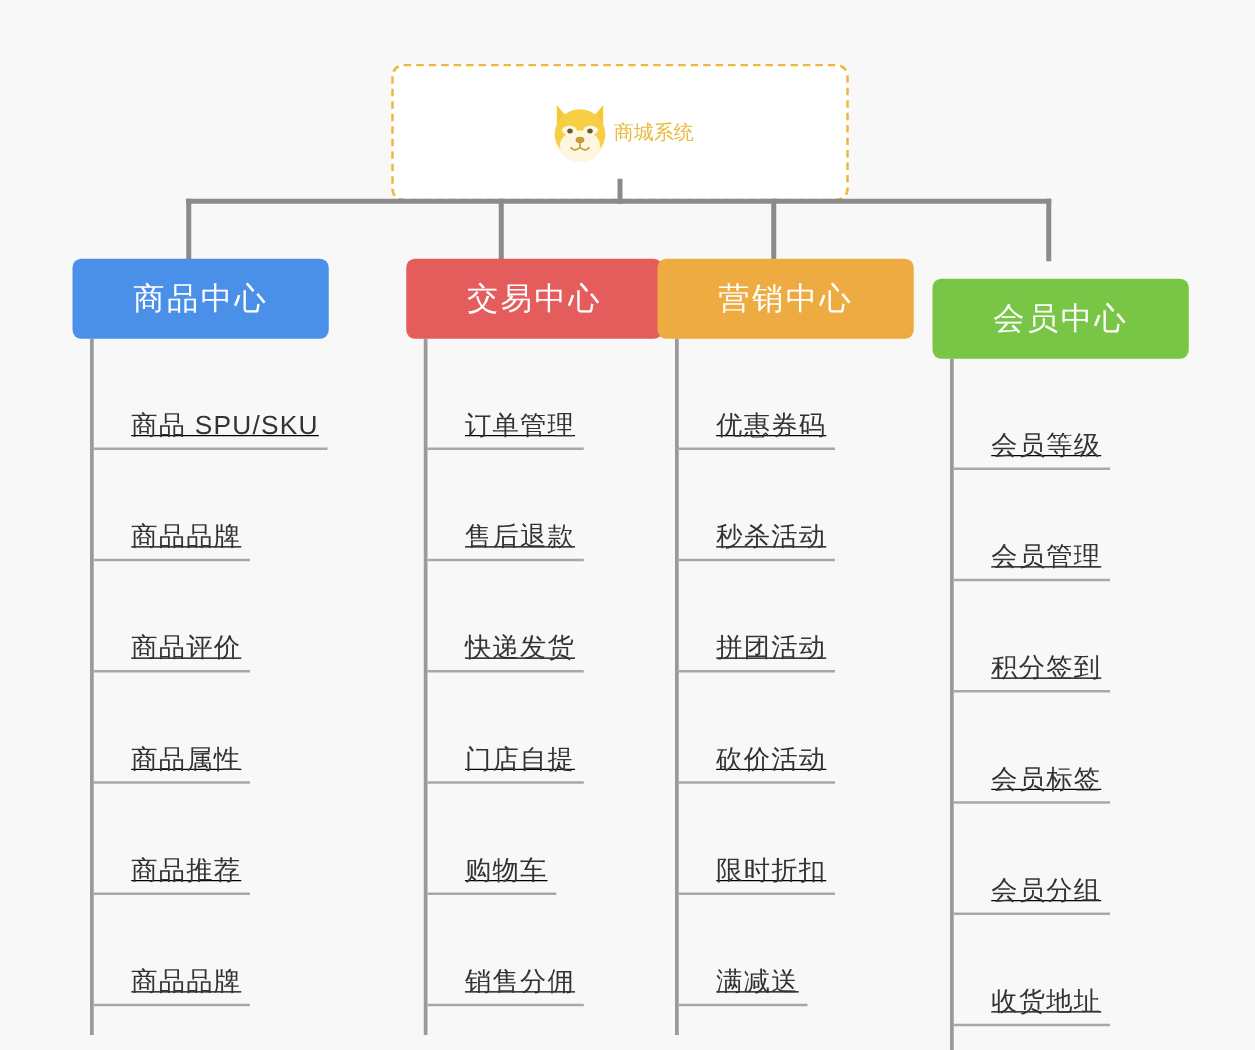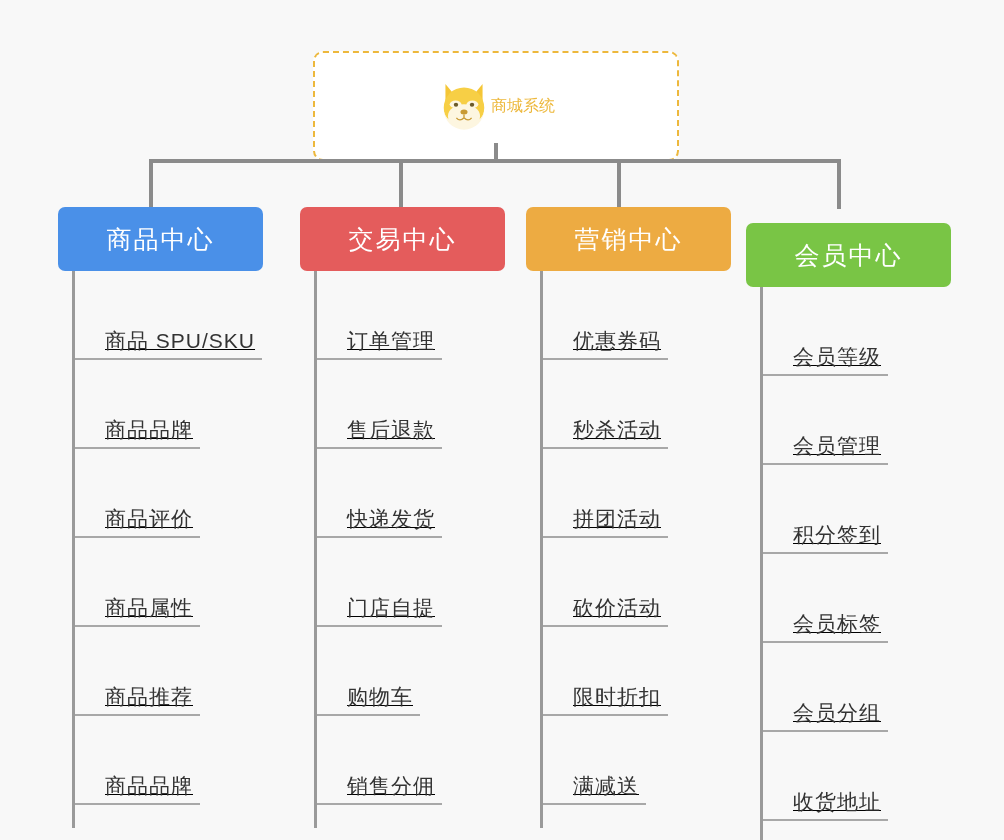--- a/index.html
+++ b/index.html
@@ -156,21 +156,21 @@
         </div>
       <div class="leaf">
           <div class="leaf-inner"><span class="leaf-label">商品推荐</span></div>
         </div>
       <div class="leaf">
           <div class="leaf-inner"><span class="leaf-label">商品品牌</span></div>
         </div>
     </div>
   </div>
 
-  <div class="column" style="left:300px;">
+  <div class="column" style="left:325px;">
     <div class="cat-header" style="background-color: rgb(228, 92, 92);">
       <span>交易中心</span>
     </div>
     <div class="trunk" style="height:557px;"></div>
     <div class="leaf-list">
       <div class="leaf">
           <div class="leaf-inner"><span class="leaf-label">订单管理</span></div>
         </div>
       <div class="leaf">
           <div class="leaf-inner"><span class="leaf-label">售后退款</span></div>

